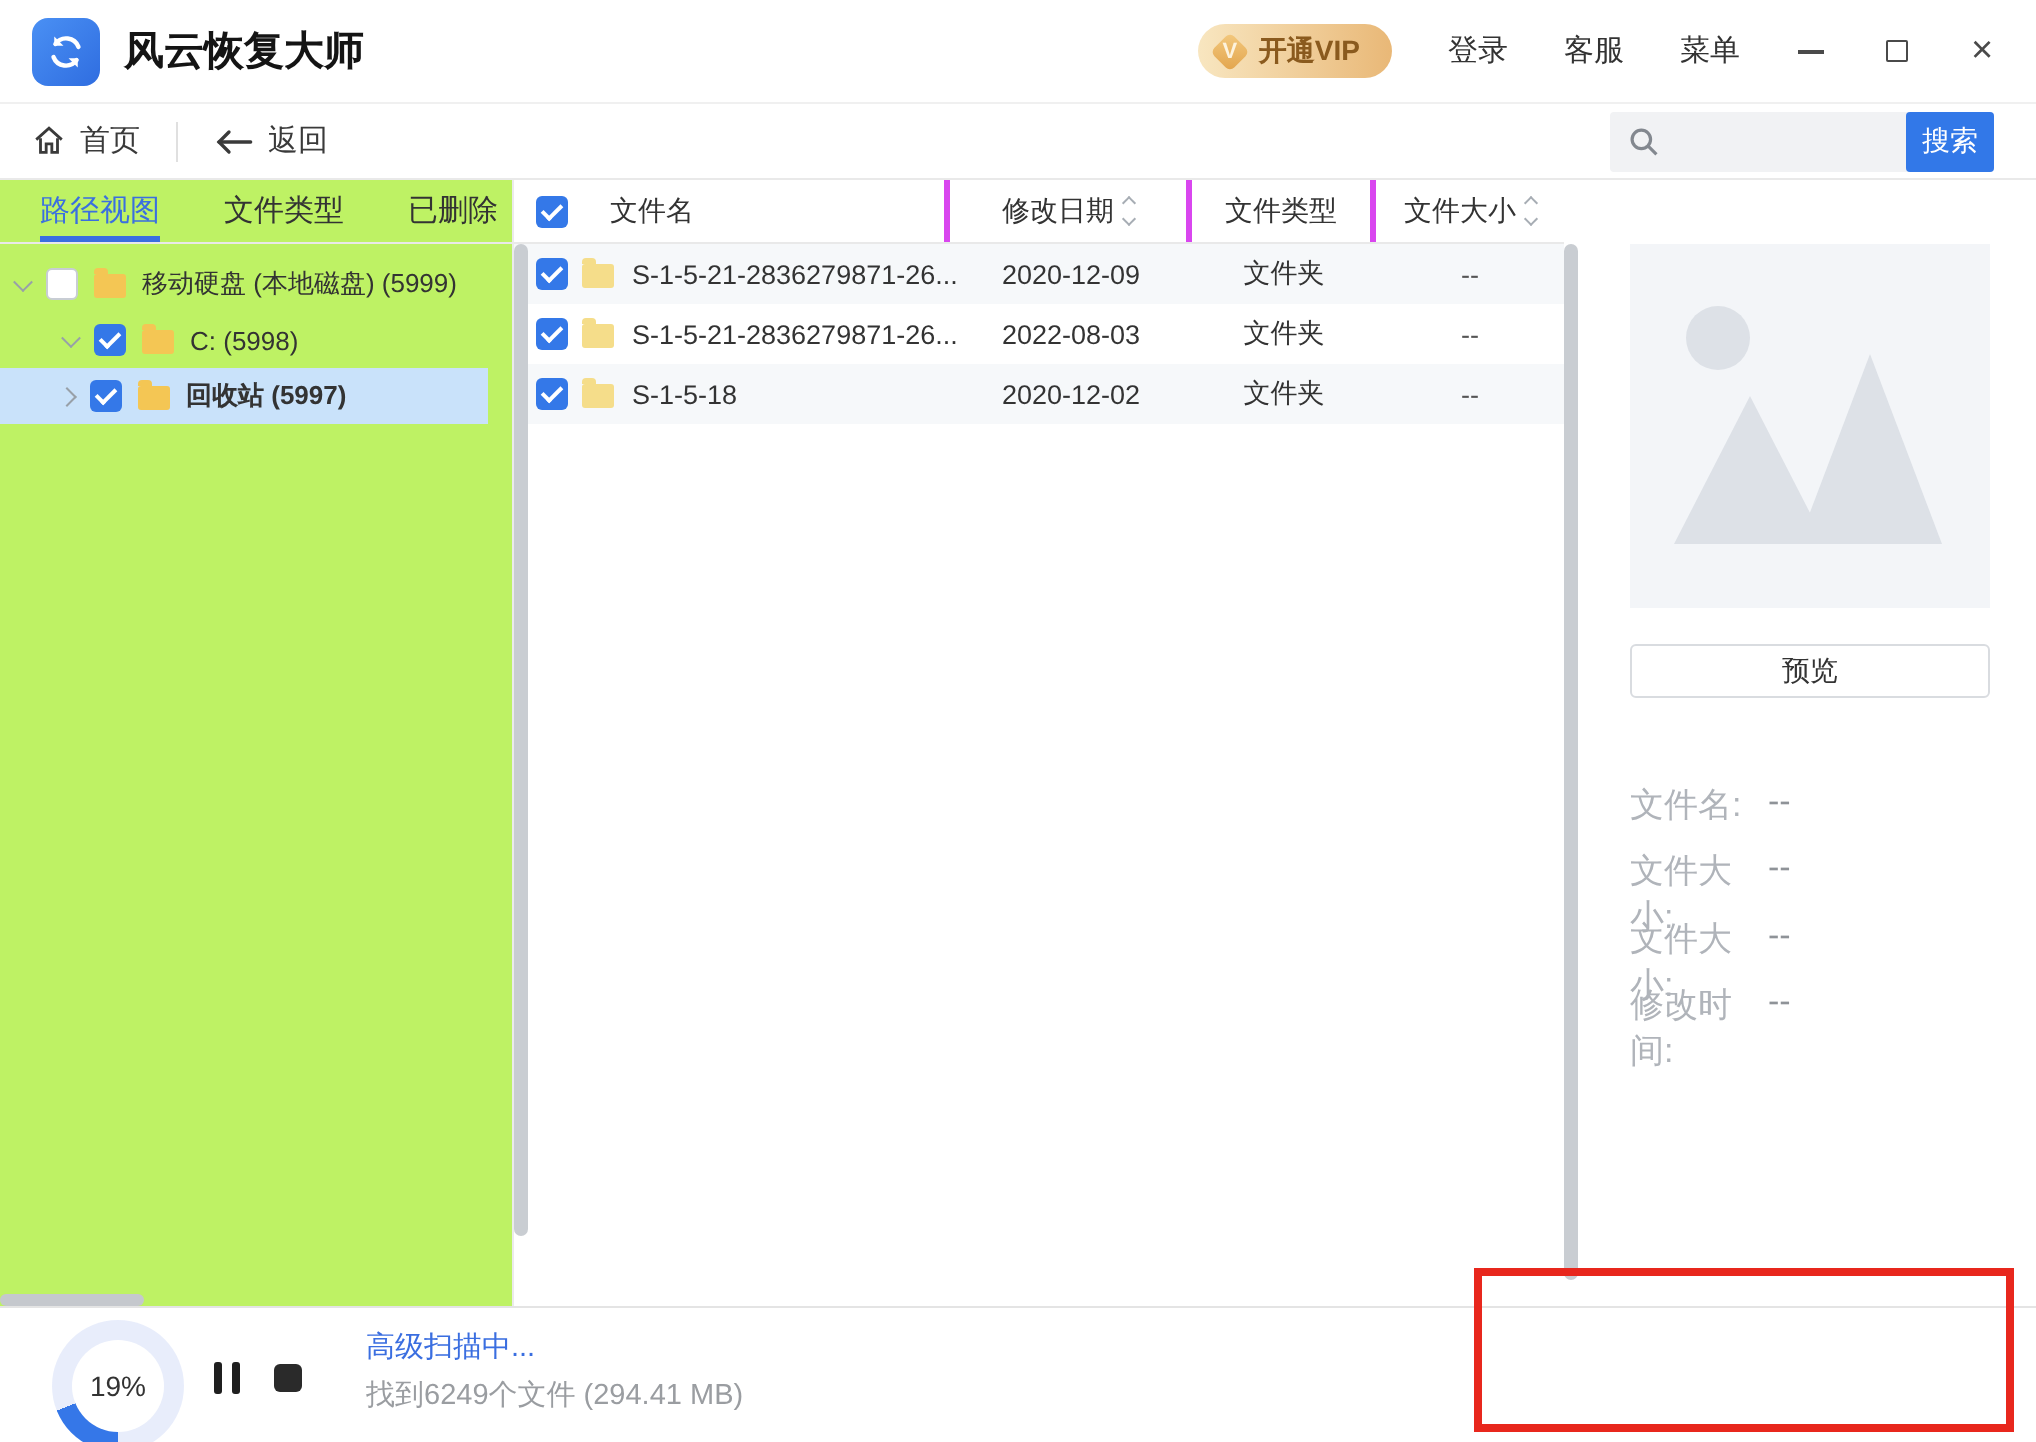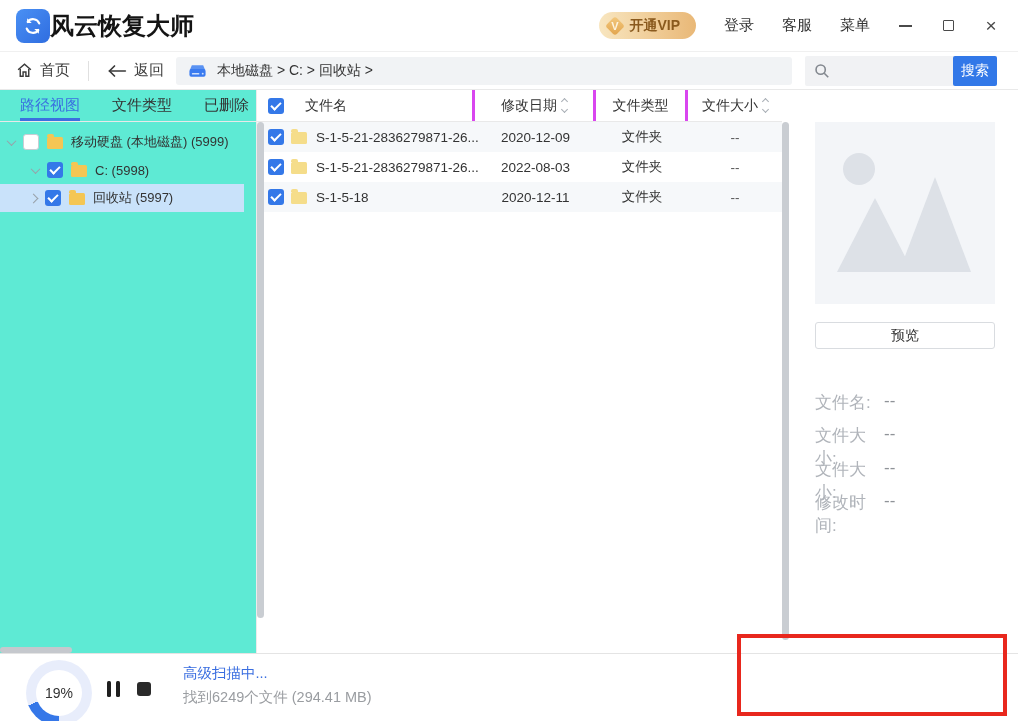--- a/index.html
+++ b/index.html
@@ -5,21 +5,21 @@
   * { margin:0; padding:0; box-sizing:border-box; }
   html,body { width:1018px; height:721px; overflow:hidden; background:#fff;
     font-family:"Liberation Sans","DejaVu Sans",sans-serif; }
   #app { position:relative; width:1018px; height:721px; background:#fff; }
 
   
   .titlebar { position:absolute; left:0; top:0; width:1018px; height:52px;
     display:flex; align-items:center; padding:0 16px; border-bottom:1px solid #f0f0f0; background:#fff; }
   .logo { width:34px; height:34px; border-radius:8px;
     background:linear-gradient(135deg,#4a90f4,#2f6de0); display:flex; align-items:center; justify-content:center; }
-  .app-title { margin-left:0; font-size:24px; font-weight:bold; color:#141414; }
+  .app-title { margin-left:12px; font-size:20px; font-weight:bold; color:#141414; }
   .tb-spacer { flex:1; }
   .vip-pill { height:27px; padding:0 16px 0 6px; border-radius:14px; display:flex; align-items:center; gap:5px;
     background:linear-gradient(90deg,#f8e6c0,#e9b877); cursor:pointer; }
   .vip-badge { position:relative; width:19px; height:19px; }
   .vip-badge::before { content:''; position:absolute; inset:2.5px; transform:rotate(45deg);
     background:linear-gradient(135deg,#f3c97f,#e2a44c); border-radius:3px; }
   .vip-badge::after { content:'V'; position:absolute; inset:0; display:flex; align-items:center; justify-content:center;
     color:#fdf3dd; font-size:11px; font-weight:bold; }
   .vip-label { font-size:14px; color:#8a5a1e; font-weight:bold; }
   .tb-link { margin-left:28px; font-size:15px; color:#333; cursor:pointer; }
@@ -37,31 +37,31 @@
   .breadcrumb { margin-left:12px; width:616px; height:28px; background:#f1f3f5; border-radius:3px;
     display:flex; align-items:center; gap:10px; padding:0 12px; font-size:14px; color:#333; }
   .search-wrap { position:absolute; left:805px; top:4px; width:192px; height:30px; background:#f1f2f4;
     border-radius:2px; display:flex; align-items:center; padding-left:9px; }
   .search-input { flex:1; border:none; outline:none; background:transparent; font-size:13px; color:#333;
     margin-left:6px; min-width:0; font-family:inherit; }
   .search-btn { width:44px; height:30px; background:#3278e8; color:#fff; font-size:14px; border:none;
     border-radius:2px; cursor:pointer; font-family:inherit; flex:none; }
 
   
-  .left-panel { position:absolute; left:0; top:90px; width:256px; height:563px; background:#5eead4; }
+  .left-panel { position:absolute; left:0; top:90px; width:256px; height:563px; background:#bef264; }
   .tabs { display:flex; align-items:stretch; height:32px; border-bottom:1px solid #e9e9e9; padding-left:20px; gap:32px; }
   .tab { position:relative; display:flex; align-items:center; font-size:15px; color:#333; cursor:pointer; }
   .tab.active { color:#3a6fe0; }
   .tab.active::after { content:''; position:absolute; left:0; right:0; bottom:0; height:3px; background:#3a6fe0; }
   .tree { padding-top:6px; }
   .tree-row { height:28px; display:flex; align-items:center; gap:8px; font-size:13px; color:#333; cursor:pointer; }
   .tree-row.lv1 { padding-left:8px; }
   .tree-row.lv2 { padding-left:32px; }
   .tree-row.lv3 { padding-left:30px; }
-  .tree-row.selected { background:#c9e2fa; width:244px; }
+  .tree-row.selected { background:#c9e2fa; width:244px;font-weight:bold; }
   .tchev { width:7px; height:7px; border:solid #98a0a8; border-width:0 1.6px 1.6px 0; flex:none; }
   .tchev.down { transform:rotate(45deg) translate(-1px,-1px); }
   .tchev.right { transform:rotate(-45deg); }
   .cbx { width:16px; height:16px; border-radius:3px; flex:none; display:flex; align-items:center; justify-content:center; cursor:pointer; }
   .cbx.off { background:#fff; border:1px solid #c8cdd4; }
   .cbx.on { background:#3478e8; }
   .cbx.on::after { content:''; width:8px; height:4px; border-left:2px solid #fff; border-bottom:2px solid #fff;
     transform:rotate(-45deg); margin-top:-2px; }
   .folder { --fc:#f4c654; width:16px; height:12px; background:var(--fc); border-radius:1.5px; position:relative; flex:none; margin-top:2px; }
   .folder::before { content:''; position:absolute; top:-3px; left:0; width:7px; height:3px; background:var(--fc); border-radius:2px 2px 0 0; }
@@ -163,29 +163,20 @@
       <span>首页</span>
     </div>
     <div class="v-div"></div>
     <div class="tool-item">
       <svg width="20" height="14" viewBox="0 0 24 16" fill="none" stroke="#3a3a3a" stroke-width="2" stroke-linecap="round">
         <path d="M22 8 H3"></path>
           <path d="M9 2 L3 8 L9 14"></path>
       </svg>
       <span>返回</span>
     </div>
-    <div class="breadcrumb">
-      <svg width="19" height="16" viewBox="0 0 20 16">
-        <path d="M4 2 h12 l2 5 h-16 z" fill="#5a92f2"></path>
-        <rect x="1.5" y="6" width="17" height="8" rx="2" fill="#3a7bf0"></rect>
-        <rect x="4" y="10" width="8" height="1.8" rx="0.9" fill="#cfe0fb"></rect>
-        <circle cx="15.5" cy="10.8" r="1" fill="#cfe0fb"></circle>
-      </svg>
-      <span>本地磁盘 &gt; C: &gt; 回收站 &gt;</span>
-    </div>
     <div class="search-wrap">
       <svg width="16" height="16" viewBox="0 0 18 18" fill="none" stroke="#83888f" stroke-width="1.8">
         <circle cx="7.5" cy="7.5" r="5.2"></circle>
           <path d="M11.5 11.5 L16 16"></path>
       </svg>
       <input class="search-input" type="text" value="" placeholder="" style="">
       <button class="search-btn">搜索</button>
     </div>
   </div>
 
@@ -260,21 +251,21 @@
       <div class="td">2022-08-03</div>
       <div class="td">文件夹</div>
       <div class="td dim">--</div>
     </div>
     <div class="trow alt">
       <div class="td name">
         <span class="cbx on"></span>
         <span class="folder pale"></span>
         <span class="fname">S-1-5-18</span>
       </div>
-      <div class="td">2020-12-11</div>
+      <div class="td">2020-12-02</div>
       <div class="td">文件夹</div>
       <div class="td dim">--</div>
     </div>
   </div>
 
   <div class="vline" style="left:256px; top:90px; height:563px;"></div>
   <div class="vline" style="left:790px; top:90px; height:563px;"></div>
   <div class="sb-thumb-v" style="left:257px; top:122px; height:496px;"></div>
   <div class="sb-thumb-v" style="left:782px; top:122px; height:518px;"></div>
   <div class="sb-thumb-h" style="left:0px; top:647px; width:72px;"></div>

